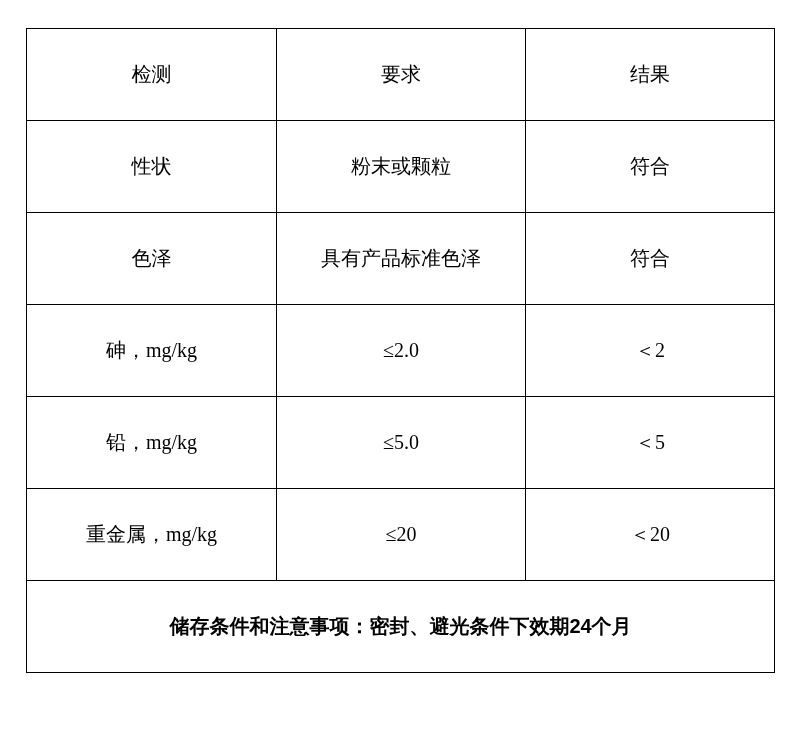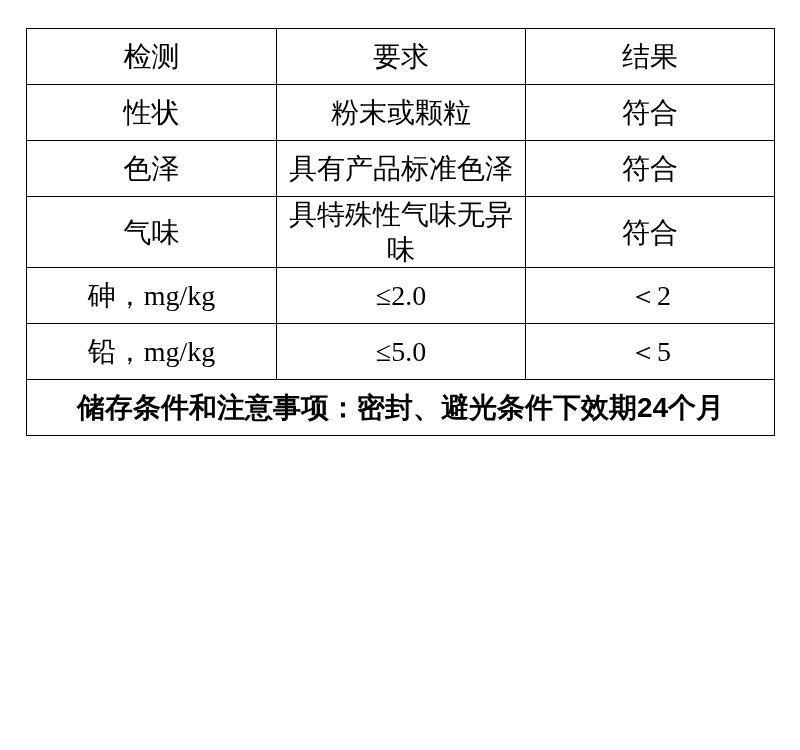--- a/index.html
+++ b/index.html
@@ -23,23 +23,23 @@
   }
   table.spec {
     width: 748px;
     border-collapse: collapse;
     table-layout: fixed;
   }
   table.spec td {
     border: 1px solid #000000;
     text-align: center;
     vertical-align: middle;
-    font-size: 28px;
+    font-size: 20px;
     height: 55px;
-    padding: 0 4px;
+    padding: 18px 4px;
     line-height: 1.25;
   }
   col.c1 { width: 250px; }
   col.c2 { width: 249px; }
   col.c3 { width: 249px; }
   .footer-row td {
     text-align: left;
     height: 40px;
     font-size: 17px;
     padding-left: 6px;
@@ -68,33 +68,33 @@
         <td>性状</td>
         <td>粉末或颗粒</td>
         <td>符合</td>
       </tr>
       <tr>
         <td>色泽</td>
         <td>具有产品标准色泽</td>
         <td>符合</td>
       </tr>
       <tr>
-        <td>气味</td>
-        <td>具特殊性气味无异味</td>
-        <td>符合</td>
-      </tr>
-      <tr>
         <td>砷，mg/kg</td>
         <td>≤2.0</td>
         <td>＜2</td>
       </tr>
       <tr>
         <td>铅，mg/kg</td>
         <td>≤5.0</td>
         <td>＜5</td>
+      </tr>
+      <tr>
+        <td>重金属，mg/kg</td>
+        <td>≤20</td>
+        <td>＜20</td>
       </tr>
 
       <tr class="footer-row">
         <td colspan="3">储存条件和注意事项：密封、避光条件下效期24个月</td>
       </tr>
     </tbody>
   </table>
 </div>
 
 </body></html>

